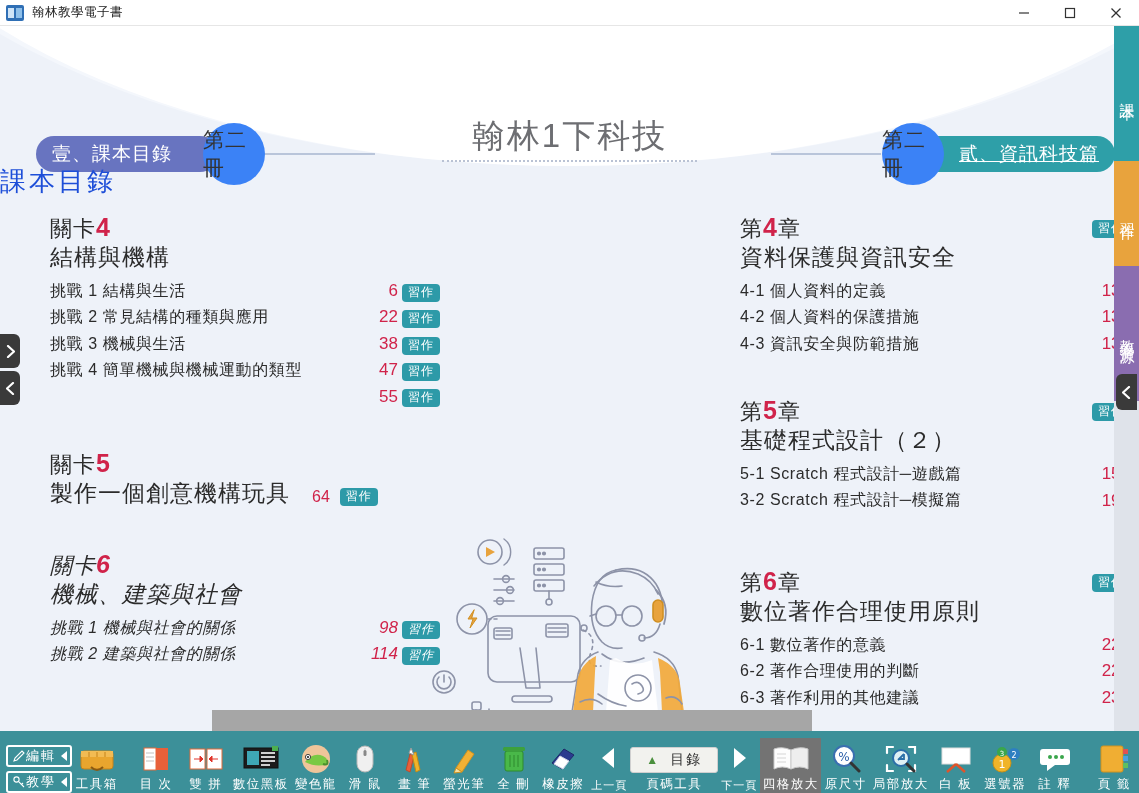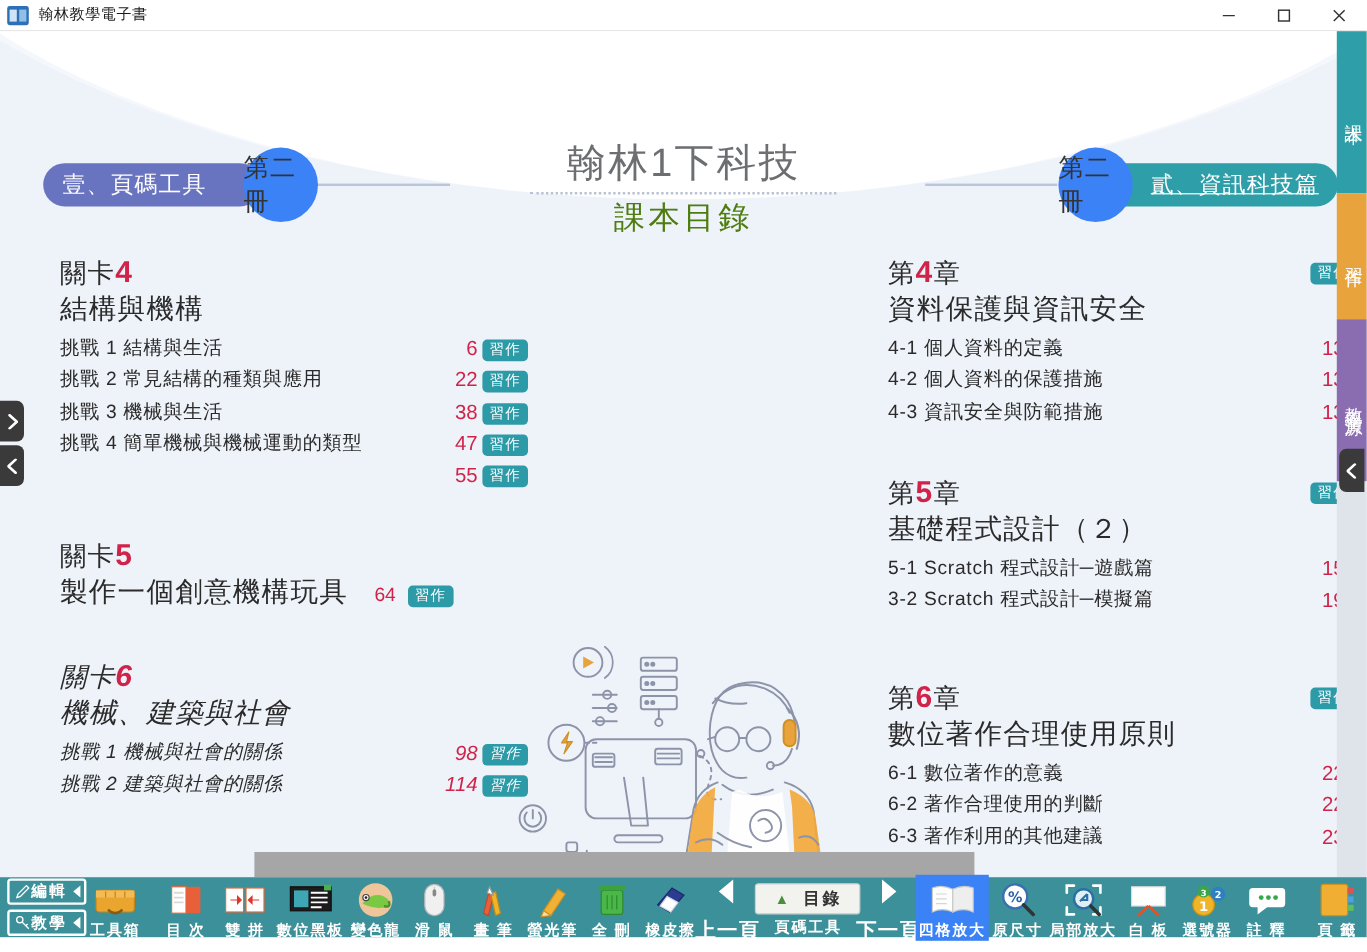--- a/index.html
+++ b/index.html
@@ -76,22 +76,22 @@
 
   .book-title {
     position: absolute; left: 0; right: 0; top: 88px; text-align: center;
     font-size: 33px; color: #6d6e72; letter-spacing: 2px;
   }
   .title-rule {
     position: absolute; left: 442px; width: 255px; top: 134px;
     border-top: 2px dotted #b9c2d4;
   }
   .book-sub {
-    position: absolute; left: 0; right: 0; top: 138px; text-align: center;
-    font-size: 26px; color: #4d7c0f; letter-spacing: 3px;
+    position: absolute; left: 0; right: 0; top: 138px; text-align: left;
+    font-size: 26px; color: #1d4ed8; letter-spacing: 3px;
   }
 
   
   .col { position: absolute; top: 186px; width: 390px; }
   .col-left { left: 50px; }
   .col-right { left: 740px; }
 
   .sect { position: relative; margin-bottom: 26px; }
   .sect-kicker { font-size: 22px; color: #2b2b2b; letter-spacing: 1px; line-height: 1.25; }
   .sect-kicker .num { color: #d0234a; font-size: 25px; font-weight: bold; }
@@ -153,22 +153,22 @@
     position: absolute; right: 2px; top: 348px; width: 21px; height: 36px;
     background: #3a3a3a; color: #fff; display: flex; align-items: center;
     justify-content: center; border-radius: 6px 0 0 6px; font-size: 14px;
   }
   .side-bottom {
     position: absolute; right: 0; top: 375px; width: 25px; bottom: 0; background: #dfe3ea;
   }
 
   
   .toolbar {
-    position: absolute; left: 0; top: 731px; width: 1139px; height: 50px;
-    background: #3c9099; display: flex; align-items: center; font-weight: bold;
+    position: absolute; left: 0; top: 731px; width: 1139px; height: 62px;
+    background: #3c9099; display: flex; align-items: flex-end;
   }
   .mode-col {
     width: 78px; display: flex; flex-direction: column; justify-content: center;
     gap: 4px; padding-left: 6px;
   }
   .mode-btn {
     height: 22px; border: 2px solid #ffffff; border-radius: 3px;
     display: flex; align-items: center; color: #fff; font-size: 13px;
     letter-spacing: 2px; padding-left: 4px; position: relative;
   }
@@ -181,39 +181,39 @@
 
   .tool-sep { width: 2px; background: rgba(255,255,255,.45); margin: 8px 4px; }
 
   .tool {
     width: 54px; display: flex; flex-direction: column; align-items: center;
     justify-content: flex-start; padding-top: 4px; color: #fff;
   }
   .tool .ic { height: 34px; display: flex; align-items: center; justify-content: center; }
   .tool .tl { font-size: 12.5px; letter-spacing: 1.5px; white-space: nowrap; }
   .tool.wide { width: 66px; }
-  .tool.active { background: #3b82f6; }
+  .tool.active { background: #737373; }
 
   .pagebox {
     width: 96px; display: flex; flex-direction: column; align-items: center;
     padding-top: 5px; color: #fff;
   }
   .pagebox .field {
     width: 88px; height: 26px; background: #f2f2ee; border: 1px solid #cfcfcf;
     border-radius: 3px; display: flex; align-items: center; justify-content: center;
     gap: 10px; color: #333; font-size: 14px; letter-spacing: 2px;
   }
   .pagebox .caret { color: #4a8f3c; font-size: 12px; }
   .pagebox .tl { font-size: 12.5px; letter-spacing: 1.5px; margin-top: 3px; }
 
   .navarrow {
     width: 46px; display: flex; flex-direction: column; align-items: center;
     padding-top: 6px; color: #fff;
   }
-  .navarrow .tl { font-size: 17px; letter-spacing: 1px; margin-top: 4px; white-space: nowrap; }
+  .navarrow .tl { font-size: 11px; letter-spacing: 1px; margin-top: 4px; white-space: nowrap; }
 </style>
 </head>
 <body>
 
 <div id="app">
 
   <div class="titlebar">
     <div class="tb-icon">
         <div class="bk"></div>
       </div>
@@ -239,21 +239,21 @@
   </div>
 
   <div class="page">
     <div class="arc2"></div>
     <div class="arc"></div>
 
     <div class="tab-line line-left"></div>
     <div class="tab-line line-right"></div>
 
     <div class="tab-pill tab-left">
-      <span>壹、頁碼工具</span>
+      <span>壹、課本目錄</span>
     </div>
     <div class="tab-circle circ-left">
       <span>第二冊</span>
     </div>
 
     <div class="tab-pill tab-right">
       <span>貳、資訊科技篇</span>
     </div>
     <div class="tab-circle circ-right">
       <span>第二冊</span>

